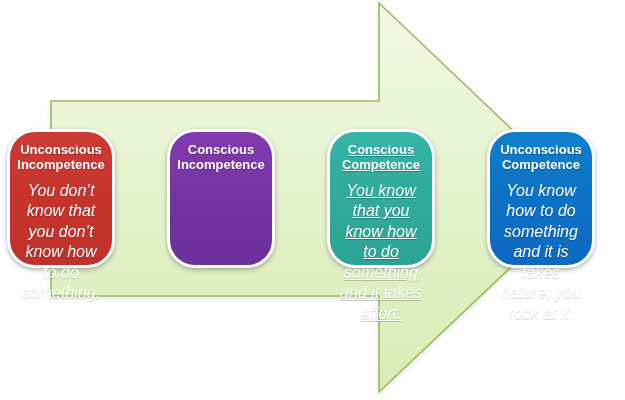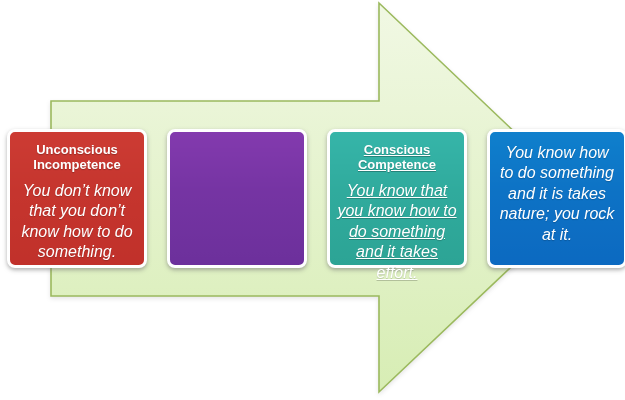--- a/index.html
+++ b/index.html
@@ -16,24 +16,24 @@
   }
   .arrow-svg {
     position: absolute;
     left: 0; top: 0;
     width: 625px; height: 400px;
     filter: drop-shadow(0px 2px 2px rgba(0,0,0,0.10));
   }
   .stage-card {
     position: absolute;
     top: 129px;
-    width: 140px;
+    width: 108px;
     height: 139px;
     border: 3px solid #ffffff;
-    border-radius: 8px;
+    border-radius: 28px;
     box-shadow: 0 2px 4px rgba(110,110,110,0.55);
     color: #ffffff;
     text-align: center;
     padding: 11px 7px 6px 7px;
     background-image: linear-gradient(180deg, rgba(255,255,255,0.14) 0%, rgba(255,255,255,0.02) 45%, rgba(0,0,0,0.06) 100%);
     background-blend-mode: overlay;
   }
   .stage-card .stage-title {
     font-weight: bold;
     font-size: 13px;
@@ -66,24 +66,26 @@
     </defs>
     <polygon points="51,101 379,101 379,3 584,198 379,392 379,296 51,296" fill="url(#arrowGrad)" stroke-width="1.6" stroke-linejoin="miter" stroke="#9bb95d"></polygon>
   </svg>
 
   <div class="stage-card card-1" style="background-color: rgb(196, 52, 45);">
     <div class="stage-title">Unconscious Incompetence</div>
     <div class="stage-description">You don’t know that you don’t know how to do something.</div>
   </div>
 
   <div class="stage-card card-2" style="background-color: rgb(115, 51, 161);">
+    <div class="stage-title">Conscious Incompetence</div>
   </div>
 
   <div class="stage-card card-3" style="background-color: rgb(47, 169, 155); text-decoration: underline;">
     <div class="stage-title">Conscious Competence</div>
     <div class="stage-description">You know that you know how to do something and it takes effort.</div>
   </div>
 
   <div class="stage-card card-4" style="background-color: rgb(13, 112, 196);">
+    <div class="stage-title">Unconscious Competence</div>
     <div class="stage-description">You know how to do something and it is takes nature; you rock at it.</div>
   </div>
 
 </div>
 
 </body></html>

